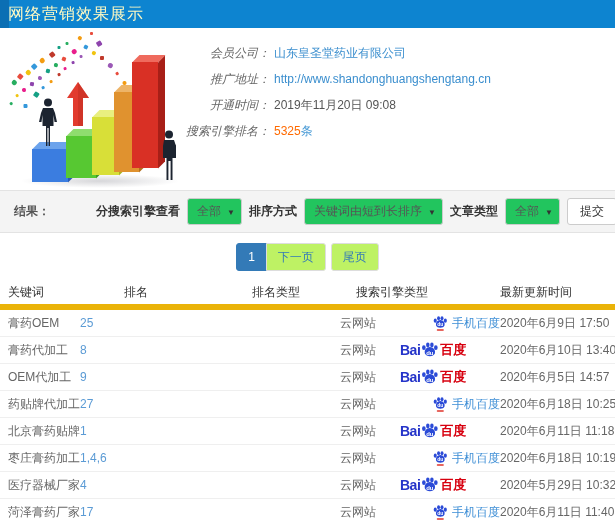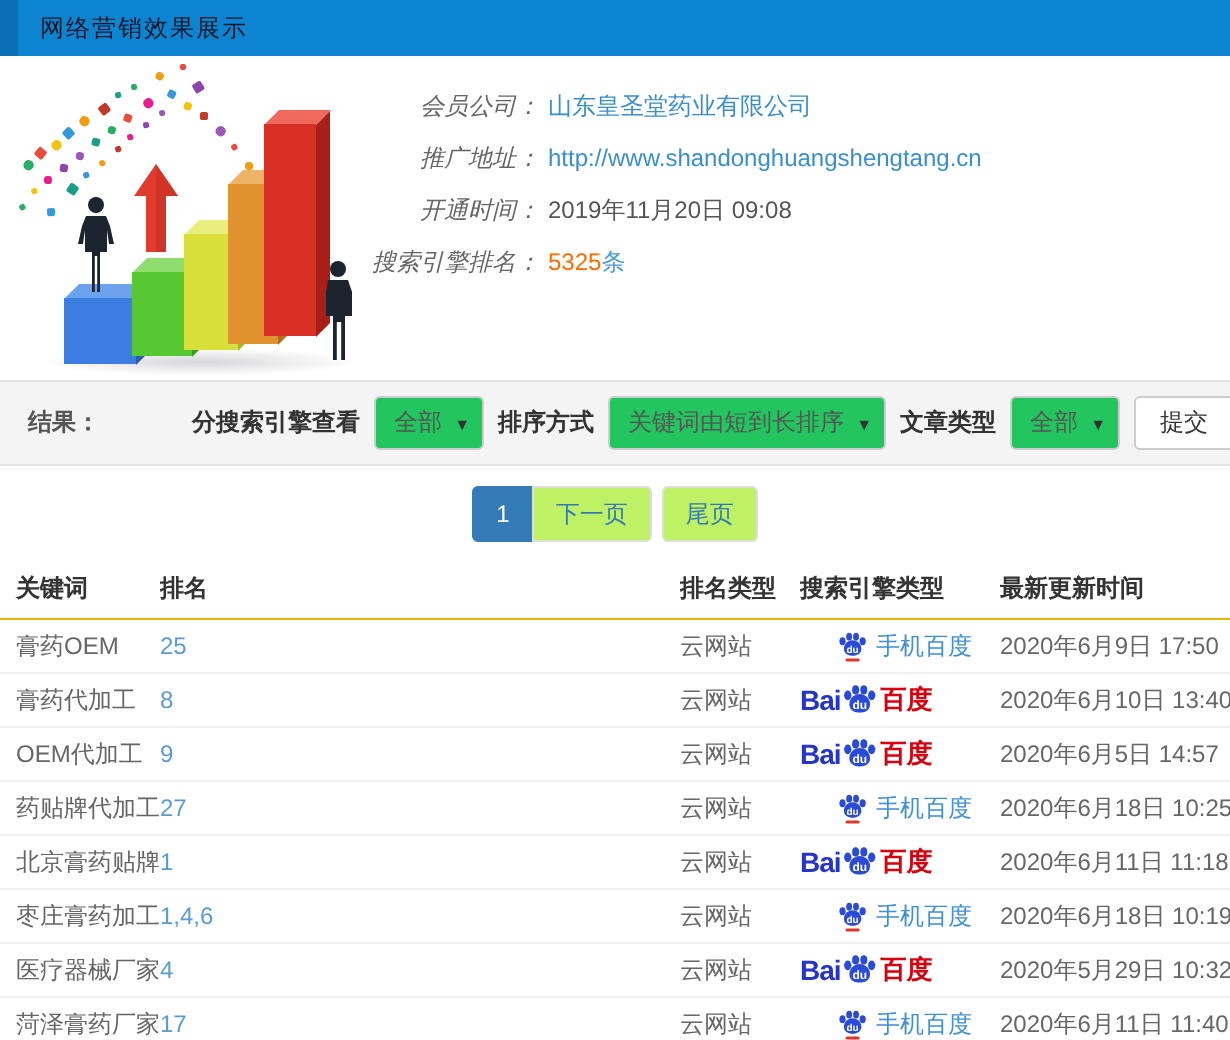--- a/index.html
+++ b/index.html
@@ -2,21 +2,21 @@
 <html><head>
 <meta charset="utf-8">
 <style>
   * { box-sizing: border-box; margin: 0; padding: 0; }
   html,body { width:615px; height:520px; overflow:hidden; background:#fff;
     font-family:"Liberation Sans","DejaVu Sans",sans-serif; font-size:12px; color:#555; }
 
   
   .header { position:relative; height:28px; background:#0d84d0; display:flex; align-items:center; }
   .header-strip { position:absolute; left:0; top:0; width:9px; height:28px; background:#0b6fb4; }
-  .header-title { margin-left:20px; color:#0f172a; font-size:12px; letter-spacing:1px; }
+  .header-title { margin-left:8px; color:#fef9c3; font-size:16px; letter-spacing:1px; }
 
   
   .info { position:relative; height:162px; background:#fff; }
   .info-list { position:absolute; left:178px; top:12px; }
   .info-row { display:flex; align-items:center; height:26px; }
   .info-label { width:92px; text-align:right; color:#666;font-style:italic; }
   .info-value { margin-left:4px; color:#555; }
   .link { color:#3a8ece; text-decoration:none; cursor:pointer; }
   .hl-num { color:#ff6a00; }
   .hl-suffix { color:#4a9bd6; }
@@ -49,28 +49,28 @@
   .pager { height:47px; display:flex; align-items:center; justify-content:center; gap:0; }
   .pg-btn { height:28px; line-height:26px; padding:0 11px; border:1px solid #ddd; background:#bef264;
     color:#337ab7; cursor:pointer; font-size:12px; }
   .pg-current { background:#337ab7; border-color:#337ab7; color:#fff; border-radius:3px 0 0 3px; }
   .pg-next { border-radius:0 3px 3px 0; margin-left:-1px; }
   .pg-last { border-radius:3px; margin-left:5px; }
 
   
   .tbl { width:100%; }
   .tr { display:flex; align-items:center; height:27px; border-bottom:1px solid #efefef; }
-  .tr.head { height:30px; font-weight:bold; color:#333; border-bottom:1px solid #eab308; }
+  .tr.head { height:30px; font-weight:normal; color:#333; border-bottom:6px solid #eab308;gap:44px; }
   .td { overflow:hidden; white-space:nowrap; }
   .c-kw   { flex:0 0 80px; padding-left:8px; color:#666; }
   .c-rank { flex:1 1 auto; color:#5b9bd5; }
   .tr.head .c-kw, .tr.head .c-rank, .tr.head .c-type, .tr.head .c-engine, .tr.head .c-date { color:#333; }
   .c-type { flex:0 0 60px; color:#666; }
   .c-engine { flex:0 0 100px; display:flex; align-items:center; }
-  .c-engine.mobile { padding-left:18px; }
+  .c-engine.mobile { padding-left:18px;justify-content:flex-end; }
   .c-date { flex:0 0 115px; color:#666; }
 
   .m-label { color:#3f8fd6; margin-left:4px; }
   .baidu-logo { display:flex; align-items:center; font-weight:800; }
   .baidu-logo .bai { color:#2534c9; font-size:14px; letter-spacing:-.5px; }
   .baidu-logo .bdu { color:#d7000f; font-size:13px; margin-left:1px; }
 </style>
 </head>
 <body>
 

